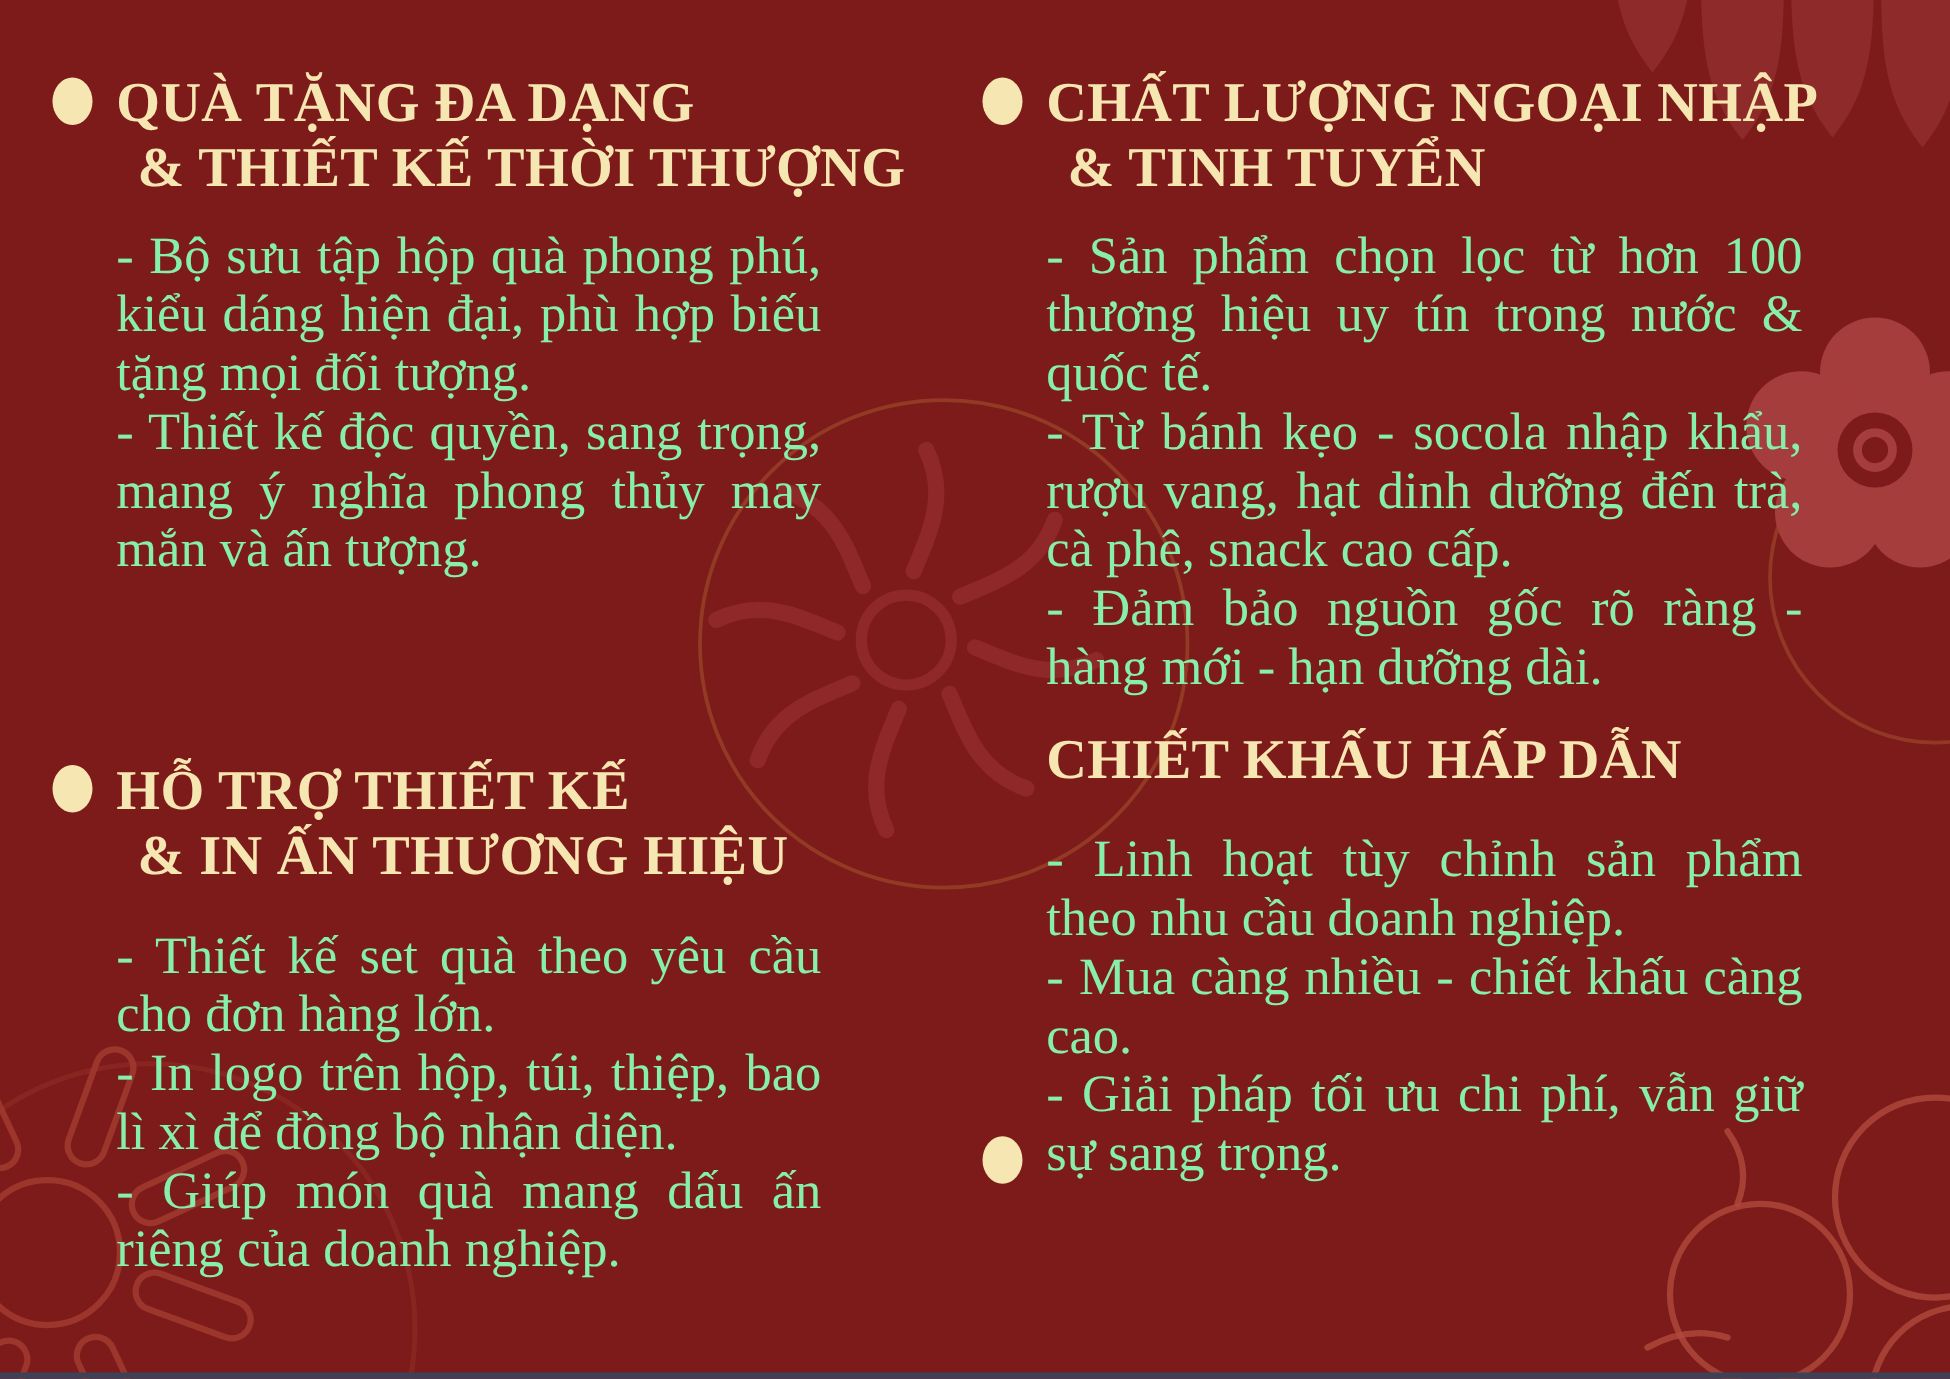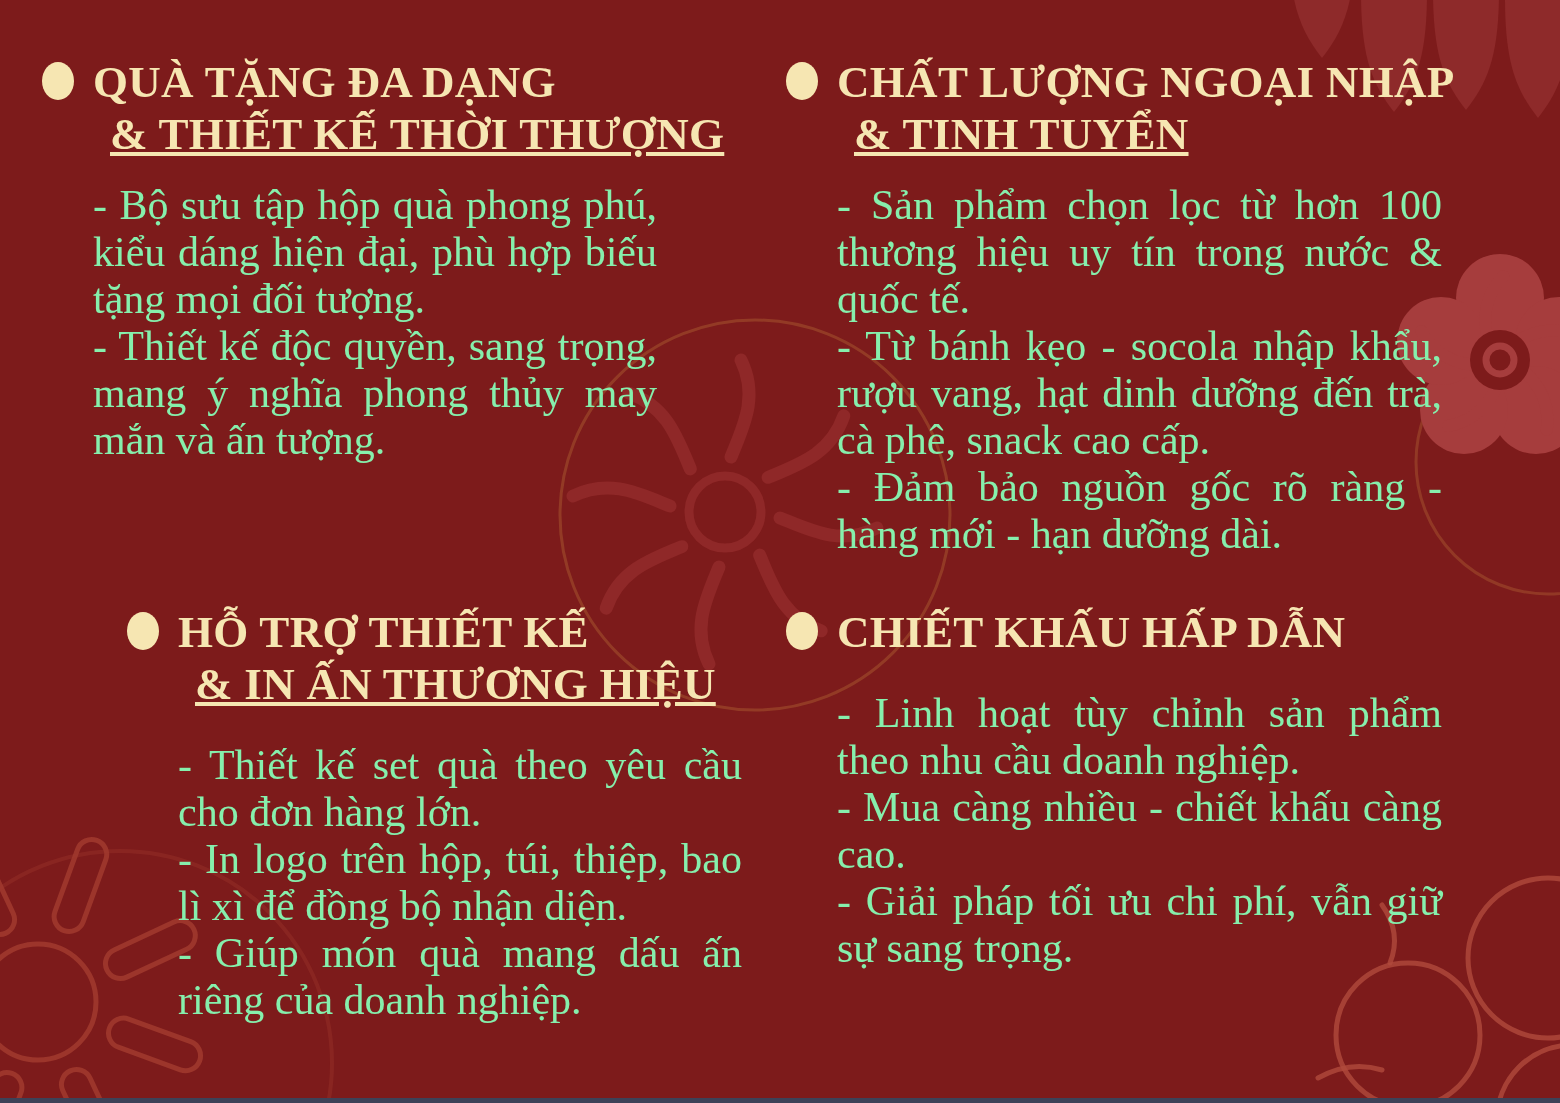--- a/index.html
+++ b/index.html
@@ -5,31 +5,31 @@
   html,body{margin:0;padding:0;background:#5c5c5c;}
   .page{
     position:relative;width:1560px;height:1103px;overflow:hidden;
     background:#7d1b1b;
     font-family:"Liberation Serif","DejaVu Serif",serif;
   }
   .deco{position:absolute;inset:0;width:1560px;height:1103px;z-index:0;}
   .section{position:absolute;display:flex;z-index:1;}
   .sec-1{left:42px;top:56px;width:700px;}
   .sec-2{left:786px;top:56px;width:740px;}
-  .sec-3{left:42px;top:606px;width:700px;justify-content:flex-end;}
-  .sec-4{left:786px;top:606px;width:740px;}
+  .sec-3{left:42px;top:606px;width:700px;}
+  .sec-4{left:786px;top:581px;width:740px;align-items:flex-end;}
   .bullet{
     flex:0 0 auto;width:32px;height:38px;border-radius:50%;
     background:#f6e6b2;margin:6px 19px 0 0;
   }
   .heading{
     color:#f6e6b2;font-weight:bold;font-size:45px;line-height:52px;
     letter-spacing:.3px;white-space:nowrap;
   }
-  .heading .h2line{padding-left:17px;text-decoration:underline;}
+  .heading .h2line{padding-left:17px;}
   .body{margin-top:22px;}
   .row2 .body{margin-top:32px;}
   .body p{
     margin:0;color:#86efac;font-size:42px;line-height:47px;
     text-align:justify;
   }
   .sec-1 .body,.sec-3 .body{width:564px;}
   .sec-2 .body,.sec-4 .body{width:605px;}
 </style>
 </head>

